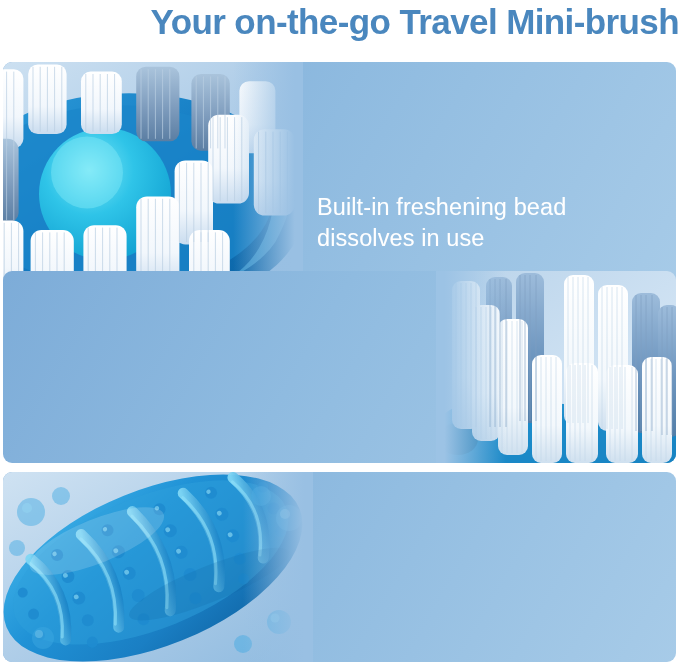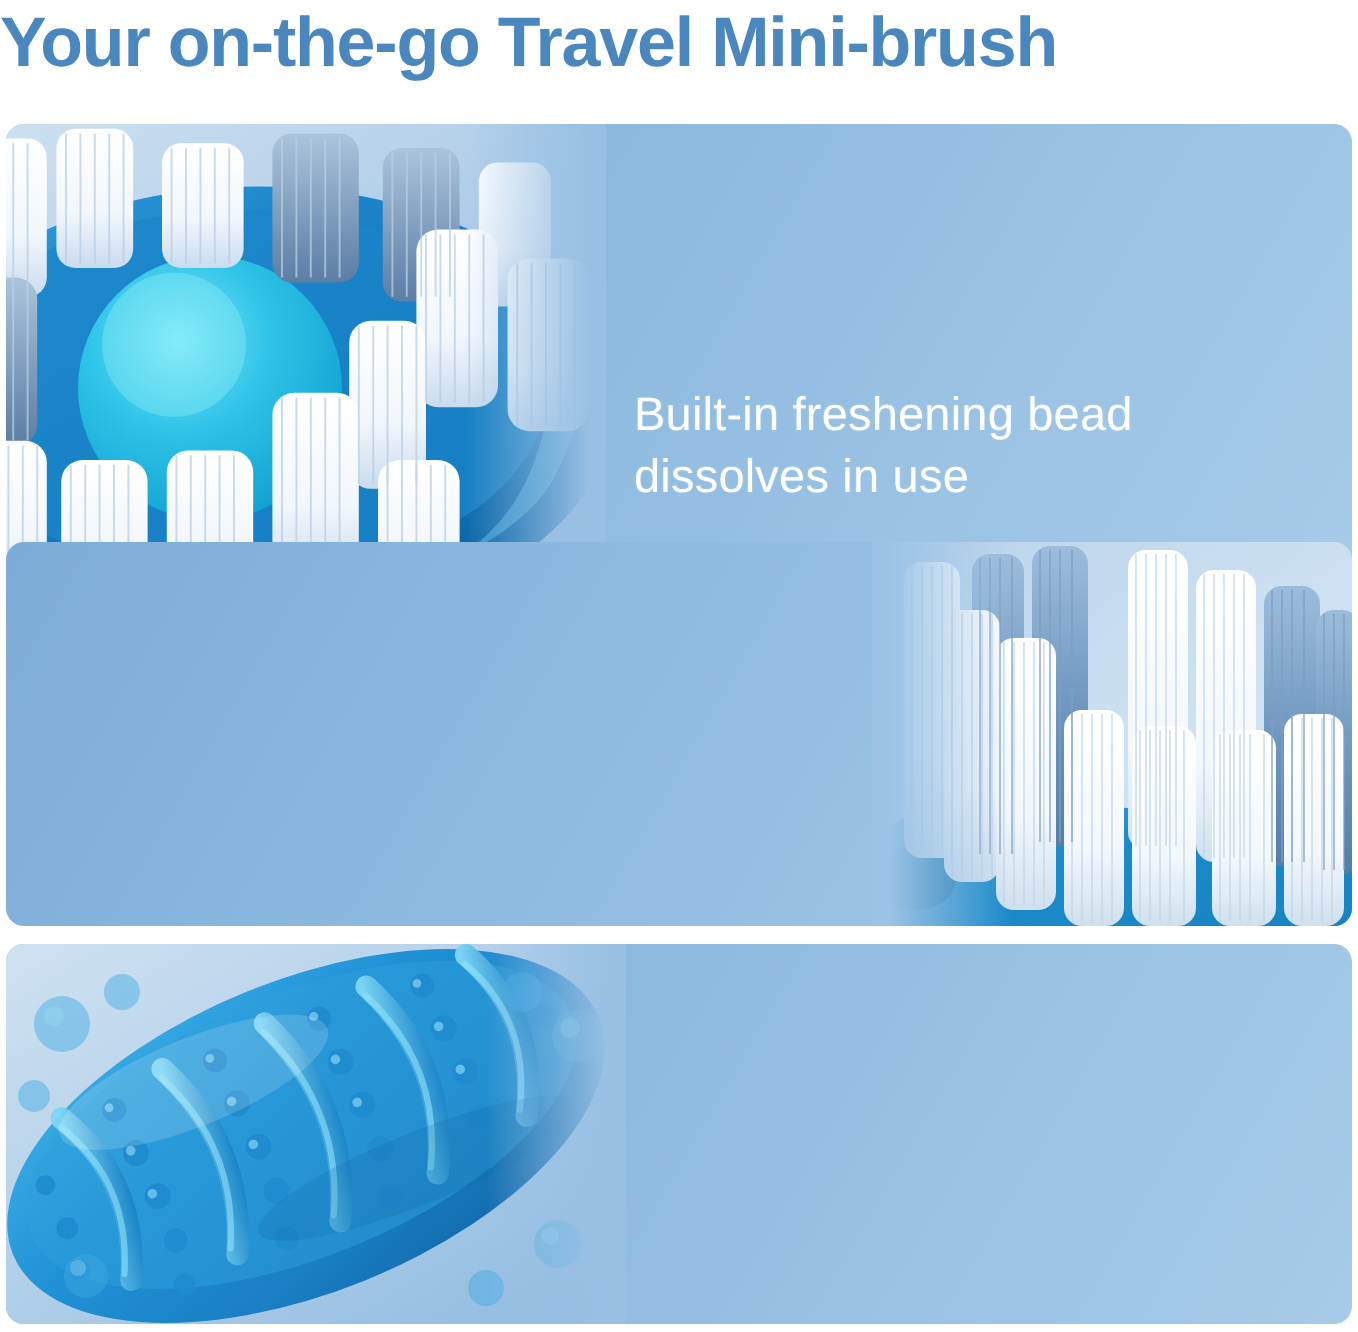--- a/index.html
+++ b/index.html
@@ -14,21 +14,21 @@
     overflow: hidden;
     font-family: "Liberation Sans", sans-serif;
   }
 
   
   .page-title {
     position: absolute;
     left: 0;
     top: 2px;
     width: 679px;
-    text-align: left;
+    text-align: right;
     font-family: "Liberation Sans", sans-serif;
     font-size: 35px;
     font-weight: bold;
     letter-spacing: -0.6px;
     color: #4a87be;
     white-space: nowrap;
   }
 
   
   .panel {

